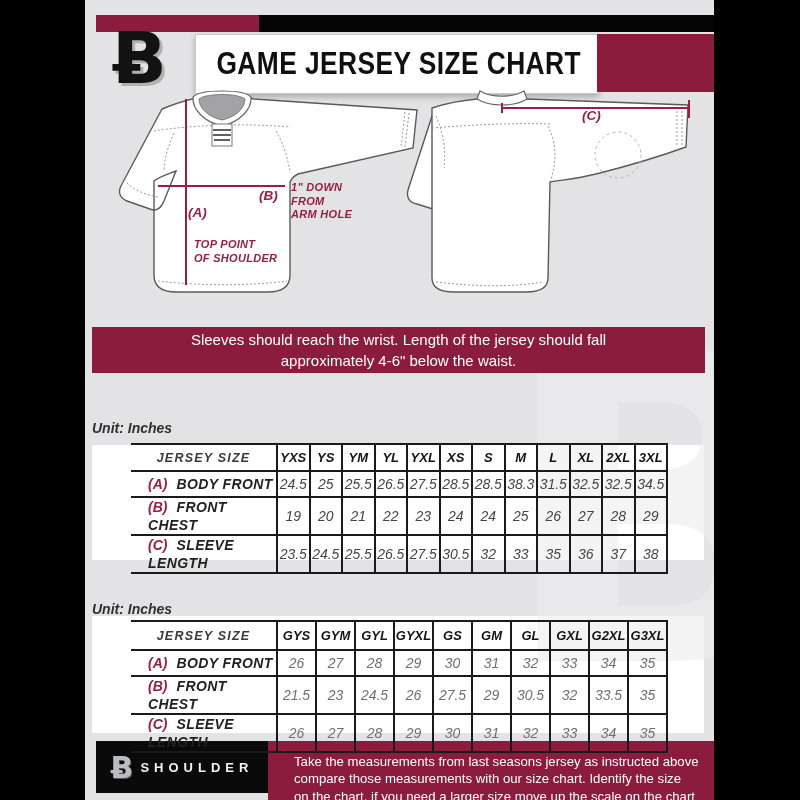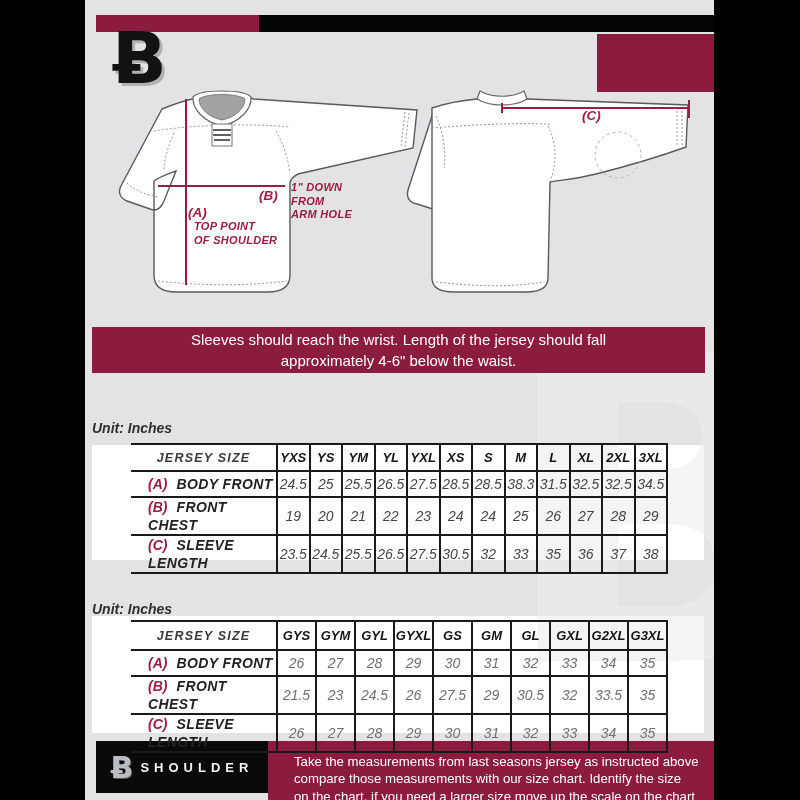--- a/index.html
+++ b/index.html
@@ -78,20 +78,23 @@
 <div class="page">
 
   <div class="watermark">B</div>
 
   <div class="panel" style="top:445px;height:115px;"></div>
   <div class="panel" style="top:616px;height:117px;"></div>
 
   <div class="abs topbar-maroon"></div>
   <div class="abs topbar-black"></div>
   <div class="abs logo-main">Ƀ</div>
+  <div class="abs title-box">
+    <span class="t">GAME JERSEY SIZE CHART</span>
+  </div>
   <div class="abs title-maroon"></div>
 
   <svg class="jersey" style="left:100px;top:85px;" width="330" height="230" viewBox="0 0 330 230">
     <path d="M122,10 C104,10 84,15 62,24 L22,99 C17,107 20,113 27,116 L50,124 C57,127 61,123 64,116 L76,86 C68,89 59,92 54,96 L54,190 C54,202 62,207 76,207 L168,207 C182,207 190,202 190,190 L190,98 C191,93 194,91 198,89 L313,63 L317,25 L154,14 C143,11 132,10 122,10 Z" fill="#ffffff" stroke="#5a5a5a" stroke-width="1.4"></path>
     <path d="M54,46 C90,40 150,38 190,42" fill="none" stroke="#9a9a9a" stroke-width="1" stroke-dasharray="2 2"></path>
     <path d="M74,48 C68,62 64,74 64,86" fill="none" stroke="#9a9a9a" stroke-width="1" stroke-dasharray="2 2"></path>
     <path d="M176,46 C184,60 188,74 190,88" fill="none" stroke="#9a9a9a" stroke-width="1" stroke-dasharray="2 2"></path>
     <path d="M58,196 C100,201 150,201 187,196" fill="none" stroke="#9a9a9a" stroke-width="1" stroke-dasharray="2 2"></path>
     <path d="M305,27 L301,62 M309,28 L305,62" fill="none" stroke="#9a9a9a" stroke-width="1" stroke-dasharray="2 2"></path>
     <path d="M27,98 C34,105 46,110 58,112" fill="none" stroke="#9a9a9a" stroke-width="1" stroke-dasharray="2 2"></path>
@@ -113,21 +116,21 @@
     <path d="M277,47 V85 M282,47 V86" fill="none" stroke="#9a9a9a" stroke-width="1" stroke-dasharray="2 2"></path>
     <circle cx="218" cy="95" r="23" fill="none" stroke="#b5b5b5" stroke-width="1" stroke-dasharray="3 3"></circle>
     <path d="M80,31 C92,38 112,38 124,31 L127,39 C114,47 90,47 77,39 Z" fill="#ffffff" stroke="#666" stroke-width="1.2"></path>
     <path d="M102,48 H290 M102,43 V53 M289,40 V58" stroke="#9b1d3f" stroke-width="2" fill="none"></path>
   </svg>
 
   <div class="mlabel mkey" style="left:582px;top:108px;">(C)</div>
   <div class="mlabel mkey" style="left:259px;top:188px;">(B)</div>
   <div class="mlabel mcap" style="left:291px;top:181px;">1" DOWN<br>FROM<br>ARM HOLE</div>
   <div class="mlabel mkey" style="left:188px;top:205px;">(A)</div>
-  <div class="mlabel mcap" style="left:194px;top:220px;">TOP POINT<br>OF SHOULDER</div>
+  <div class="mlabel mcap" style="left:194px;top:238px;">TOP POINT<br>OF SHOULDER</div>
 
   <div class="abs notice">
     <div>Sleeves should reach the wrist. Length of the jersey should fall<br>approximately 4-6" below the waist.</div>
   </div>
 
   <div class="abs unit" style="top:420px;">Unit: Inches</div>
   <div class="tablewrap player-table" style="top:443px;">
       <table style="width: 536px;">
         <colgroup>
           <col style="width: 146px;">

